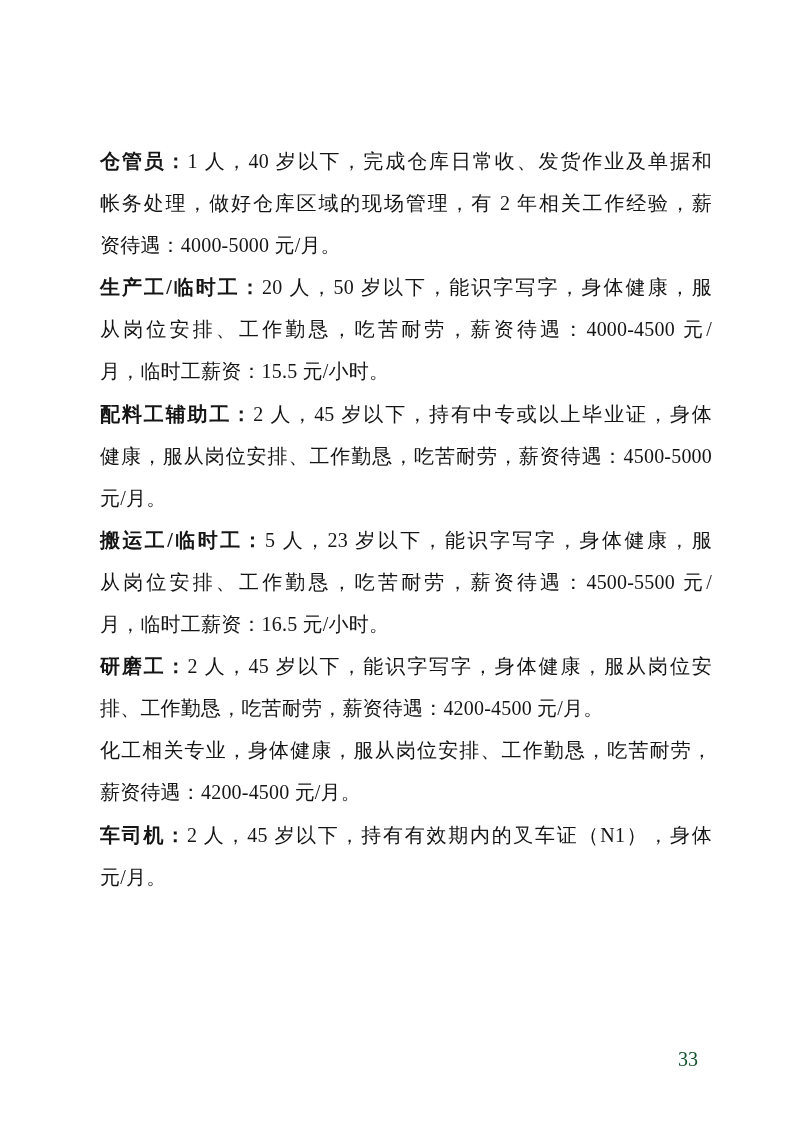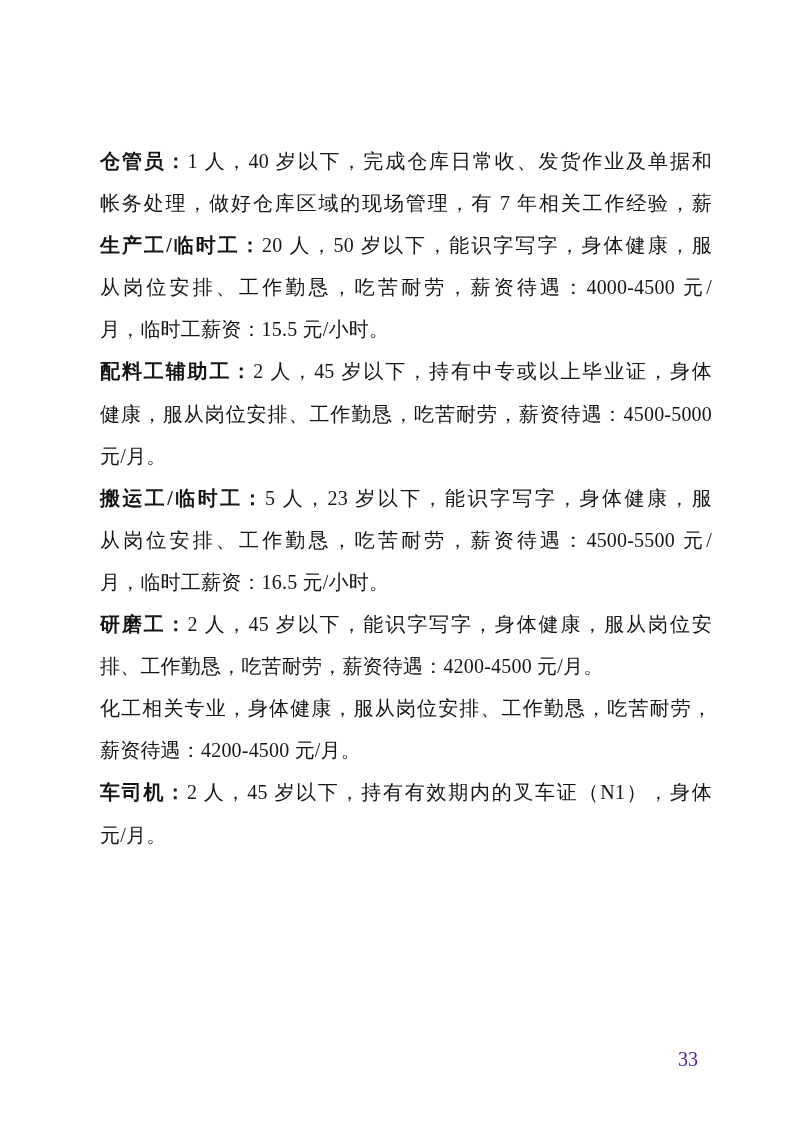--- a/index.html
+++ b/index.html
@@ -36,30 +36,31 @@
   }
   .job-title {
     font-weight: 700;
   }
   .page-number {
     position: absolute;
     left: 678px;
     top: 1046px;
     font-size: 20px;
     line-height: 26px;
-    color: #4c1d95;
+    color: #14532d;
   }
 </style>
 </head>
 <body>
 
 <div class="page">
   <div class="content">
       <div class="line"><span class="job-title">仓管员：</span><span>1 人，40 岁以下，完成仓库日常收、发货作业及单据和</span></div>
-      <div class="line">帐务处理，做好仓库区域的现场管理，有 7 年相关工作经验，薪</div>
+      <div class="line">帐务处理，做好仓库区域的现场管理，有 2 年相关工作经验，薪</div>
+      <div class="line last">资待遇：4000-5000 元/月。</div>
       <div class="line"><span class="job-title">生产工/临时工：</span><span>20 人，50 岁以下，能识字写字，身体健康，服</span></div>
       <div class="line">从岗位安排、工作勤恳，吃苦耐劳，薪资待遇：4000-4500 元/</div>
       <div class="line last">月，临时工薪资：15.5 元/小时。</div>
       <div class="line"><span class="job-title">配料工辅助工：</span><span>2 人，45 岁以下，持有中专或以上毕业证，身体</span></div>
       <div class="line">健康，服从岗位安排、工作勤恳，吃苦耐劳，薪资待遇：4500-5000</div>
       <div class="line last">元/月。</div>
       <div class="line"><span class="job-title">搬运工/临时工：</span><span>5 人，23 岁以下，能识字写字，身体健康，服</span></div>
       <div class="line">从岗位安排、工作勤恳，吃苦耐劳，薪资待遇：4500-5500 元/</div>
       <div class="line last">月，临时工薪资：16.5 元/小时。</div>
       <div class="line"><span class="job-title">研磨工：</span><span>2 人，45 岁以下，能识字写字，身体健康，服从岗位安</span></div>

